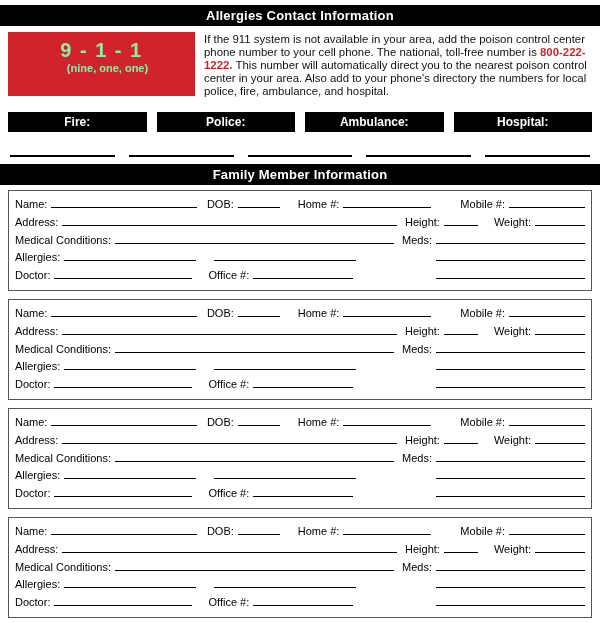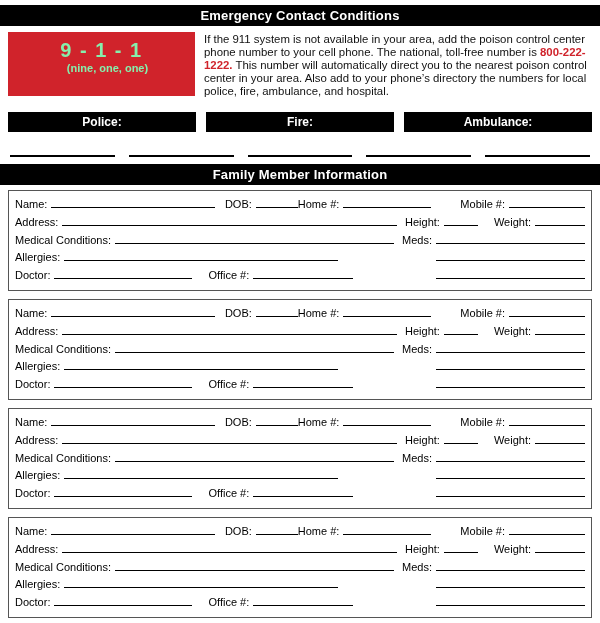--- a/index.html
+++ b/index.html
@@ -35,42 +35,43 @@
   
   .member-blocks { margin:0 8px; }
   .member-block { border:1px solid #555; margin-top:8px; padding:5px 6px; background:#fff; }
   .member-block:first-child { margin-top:5px; }
   .m-row { display:flex; align-items:baseline; font-size:11px; line-height:17.8px; white-space:nowrap;justify-content:space-between; }
   .lbl { margin-right:4px; flex:none; }
   .line { height:0; border-bottom:1px solid #000; margin-bottom:-2px; flex:none; }
   .line.flex { flex:1; }
   .spacer { flex:1; }
   .ml8{margin-left:8px} .ml10{margin-left:10px} .ml12{margin-left:29px}
-  .ml16{margin-left:16px} .ml18{}
+  .ml16{margin-left:16px} .ml18{margin-left:18px}
   .w34{width:34px} .w42{width:42px} .w50{width:50px} .w76{width:76px}
   .w88{width:88px} .w100{width:100px} .w132{width:132px} .w138{width:138px}
   .w142{width:142px} .w149{width:149px}
 </style>
 </head>
 <body>
 
-<div class="section-bar">Emergency Contact Conditions</div>
+<div class="section-bar">Allergies Contact Information</div>
 
 <div class="intro">
   <div class="badge" style="background-color: rgb(208, 35, 43);">
     <div class="badge-number">9 - 1 - 1</div>
     <div class="badge-phonetic">(nine, one, one)</div>
   </div>
   <div class="instructions"><span>If the 911 system is not available in your area, add the poison control center phone number to your cell phone. The national, toll-free number is </span><span class="phone" style="color: rgb(208, 35, 43);">800-222-1222.</span><span> This number will automatically direct you to the nearest poison control center in your area. Also add to your phone’s directory the numbers for local police, fire, ambulance, and hospital.</span></div>
 </div>
 
 <div class="contacts-row">
+  <div class="contact-box">Fire:</div>
   <div class="contact-box">Police:</div>
-  <div class="contact-box">Fire:</div>
   <div class="contact-box">Ambulance:</div>
+  <div class="contact-box">Hospital:</div>
 </div>
 <div class="contact-fields">
   <div class="contact-field"></div>
   <div class="contact-field"></div>
   <div class="contact-field"></div>
   <div class="contact-field"></div>
   <div class="contact-field"></div>
 </div>
 
 <div class="section-bar family-bar">Family Member Information</div>

